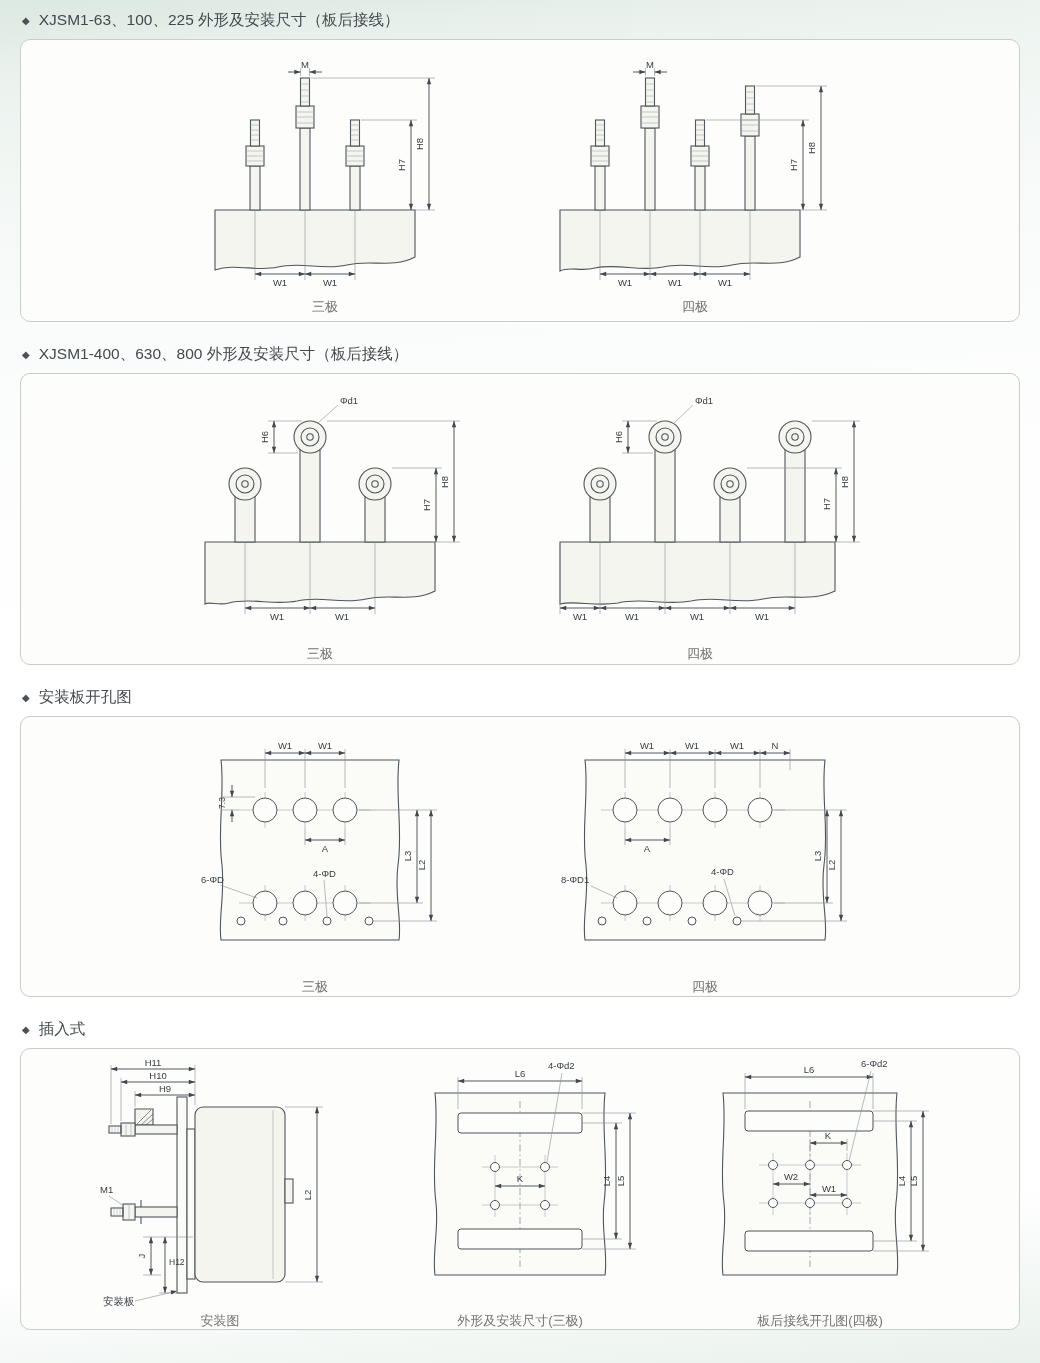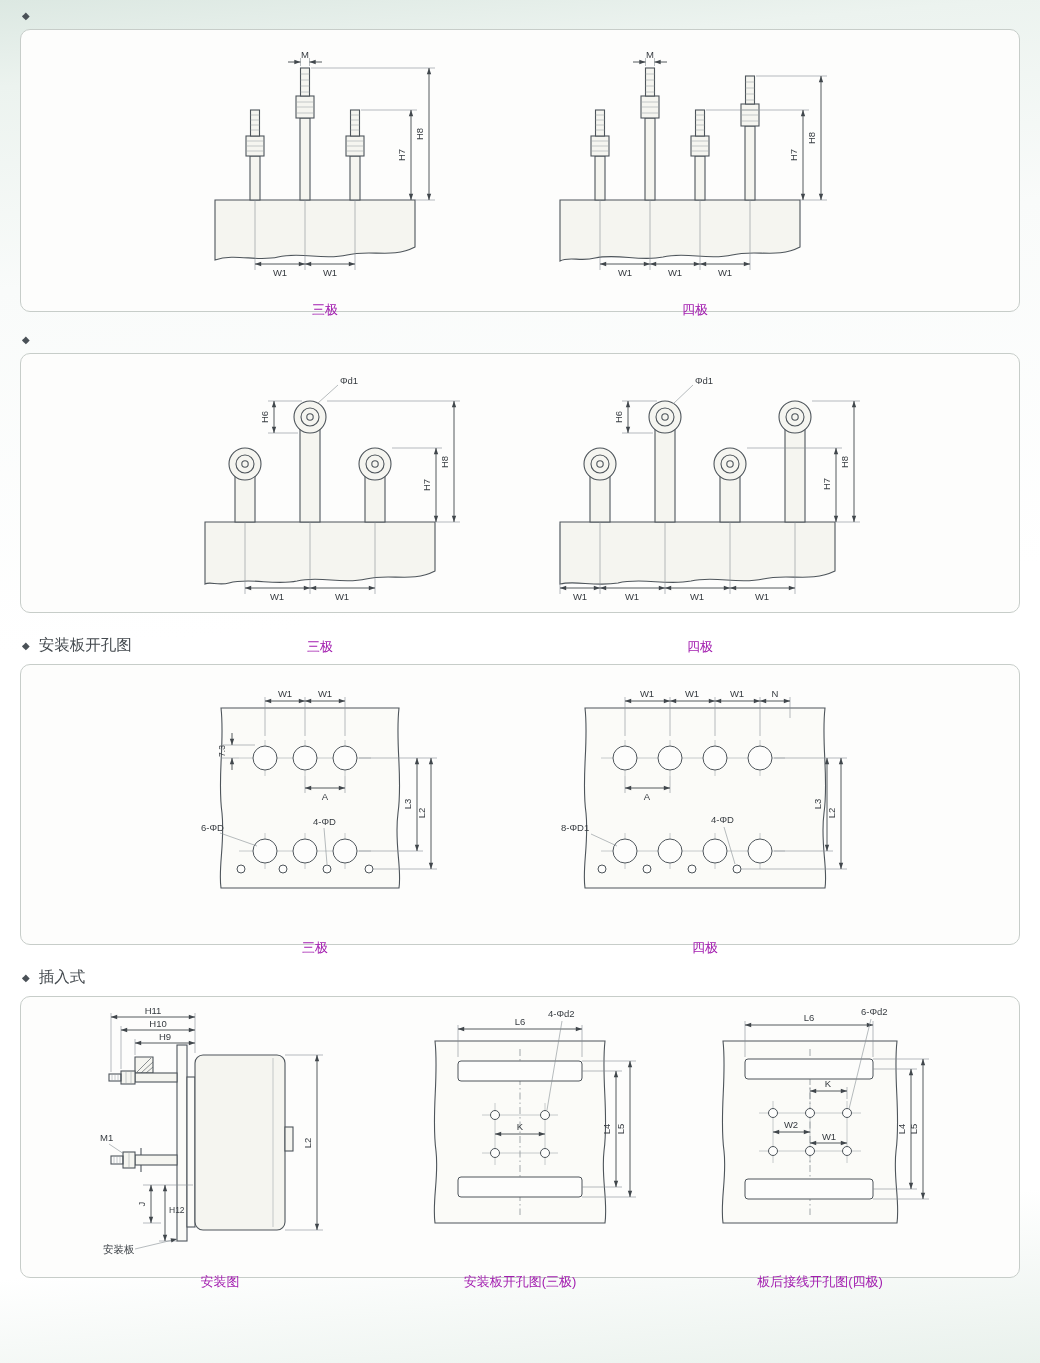--- a/index.html
+++ b/index.html
@@ -9,25 +9,25 @@
     background:linear-gradient(175deg,#dce8e2 0%,#ecf3ef 6%,#f9fbfa 20%,#ffffff 45%,#ffffff 88%,#e9f1ec 100%);
     font-family:"Liberation Sans","DejaVu Sans",sans-serif;color:#3c4247;
   }
   .sec-head{display:flex;align-items:center;gap:9px;margin-left:22px;padding-top:22px;margin-bottom:8px;}
   .sec-head.first{padding-top:10px;}
   .bullet{font-size:10px;color:#4a5157;}
   .sec-title{font-size:15.5px;color:#43494e;}
   .panel{border:1px solid #c7cdc9;border-radius:10px;background:#fdfdfc;margin:0 20px;
          display:flex;justify-content:center;align-items:flex-start;}
   .p1{height:283px;padding-top:20px;gap:70px;}
-  .p2{height:260px;padding-top:18px;gap:60px;}
+  .p2{height:292px;padding-top:18px;gap:60px;}
   .p3{height:281px;padding-top:8px;gap:90px;}
   .p4{height:282px;padding-top:8px;gap:55px;}
   .fig{display:flex;flex-direction:column;align-items:center;}
-  .cap{font-size:13px;color:#a21caf;margin-top:16px;}
+  .cap{font-size:13px;color:#737373;margin-top:3px;}
   svg{overflow:visible;}
   .ln{stroke:#4e555b;stroke-width:1.1;fill:none;}
   .part{stroke:#4e555b;stroke-width:1.1;fill:#f5f5f0;}
   .part2{stroke:#4e555b;stroke-width:1.1;fill:#fbfbf8;}
   .hole{stroke:#4e555b;stroke-width:1;fill:#fdfdfc;}
   .dim{stroke:#41474c;stroke-width:0.9;fill:none;}
   .ext{stroke:#868e93;stroke-width:0.6;fill:none;}
   .cl{stroke:#9aa1a6;stroke-width:0.55;fill:none;}
   .dsh{stroke:#7d858a;stroke-width:0.7;stroke-dasharray:7 3 1.5 3;fill:none;}
   .hatch{stroke:#5a6166;stroke-width:0.7;}
@@ -91,20 +91,21 @@
         <circle class="ln" cx="0" cy="45" r="9"></circle>
         <circle class="ln" cx="0" cy="45" r="3.2"></circle>
 </g>
 </defs>
 </svg>
 
 <div>
 
   <div class="sec-head first">
     <span class="bullet">◆</span>
+    <span class="sec-title">XJSM1-63、100、225 外形及安装尺寸（板后接线）</span>
   </div>
   <div class="panel p1">
 
     <div class="fig">
       <svg width="280" height="235" viewBox="0 0 280 235">
         <path class="part" d="M30,150 L230,150 L230,197 C207,209 186,199 162,205 C137,211 117,201 93,207 C72,212 50,203 30,210 Z"></path>
         <g>
           <use href="#studS" x="70"></use>
           <use href="#studT" x="120"></use>
           <use href="#studS" x="170"></use>
@@ -179,20 +180,21 @@
           <text class="t" x="140" y="226" text-anchor="middle">W1</text>
           <text class="t" x="190" y="226" text-anchor="middle">W1</text>
         </g>
       </svg>
       <div class="cap">四极</div>
     </div>
   </div>
 
   <div class="sec-head">
     <span class="bullet">◆</span>
+    <span class="sec-title">XJSM1-400、630、800 外形及安装尺寸（板后接线）</span>
   </div>
   <div class="panel p2">
 
     <div class="fig">
       <svg width="300" height="250" viewBox="0 0 300 250">
         <path class="part" d="M35,150 L265,150 L265,199 C242,211 220,201 196,207 C171,213 151,203 127,209 C104,214 81,205 59,211 C48,214 40,209 35,212 Z"></path>
         <g>
           <use href="#lugS" x="75"></use>
           <use href="#lugT" x="140"></use>
           <use href="#lugS" x="205"></use>
@@ -551,21 +553,21 @@
           <line class="dim" x1="216" y1="66" x2="216" y2="182" marker-start="url(#ar)" marker-end="url(#ar)"></line>
           <text class="t" x="210" y="124" text-anchor="middle" transform="rotate(-90 210 124)">L4</text>
         </g>
         <g>
           <line class="ext" x1="182" y1="56" x2="236" y2="56"></line>
             <line class="ext" x1="182" y1="192" x2="236" y2="192"></line>
           <line class="dim" x1="230" y1="56" x2="230" y2="192" marker-start="url(#ar)" marker-end="url(#ar)"></line>
           <text class="t" x="224" y="124" text-anchor="middle" transform="rotate(-90 224 124)">L5</text>
         </g>
       </svg>
-      <div class="cap">安装板开孔图(三极)</div>
+      <div class="cap">外形及安装尺寸(三极)</div>
     </div>
 
     <div class="fig">
       <svg width="250" height="252" viewBox="0 0 250 252">
         <path class="part2" d="M28,36 L202,36 C198,72 206,110 201,146 C198,172 205,196 202,218 L28,218 C25,196 32,172 29,146 C24,110 32,72 28,36 Z"></path>
         <line class="dsh" x1="115" y1="44" x2="115" y2="210"></line>
         <rect class="hole" x="50" y="54" width="128" height="20" rx="3"></rect>
         <rect class="hole" x="50" y="174" width="128" height="20" rx="3"></rect>
         <g>
           <line class="cl" x1="64" y1="108" x2="166" y2="108"></line>

